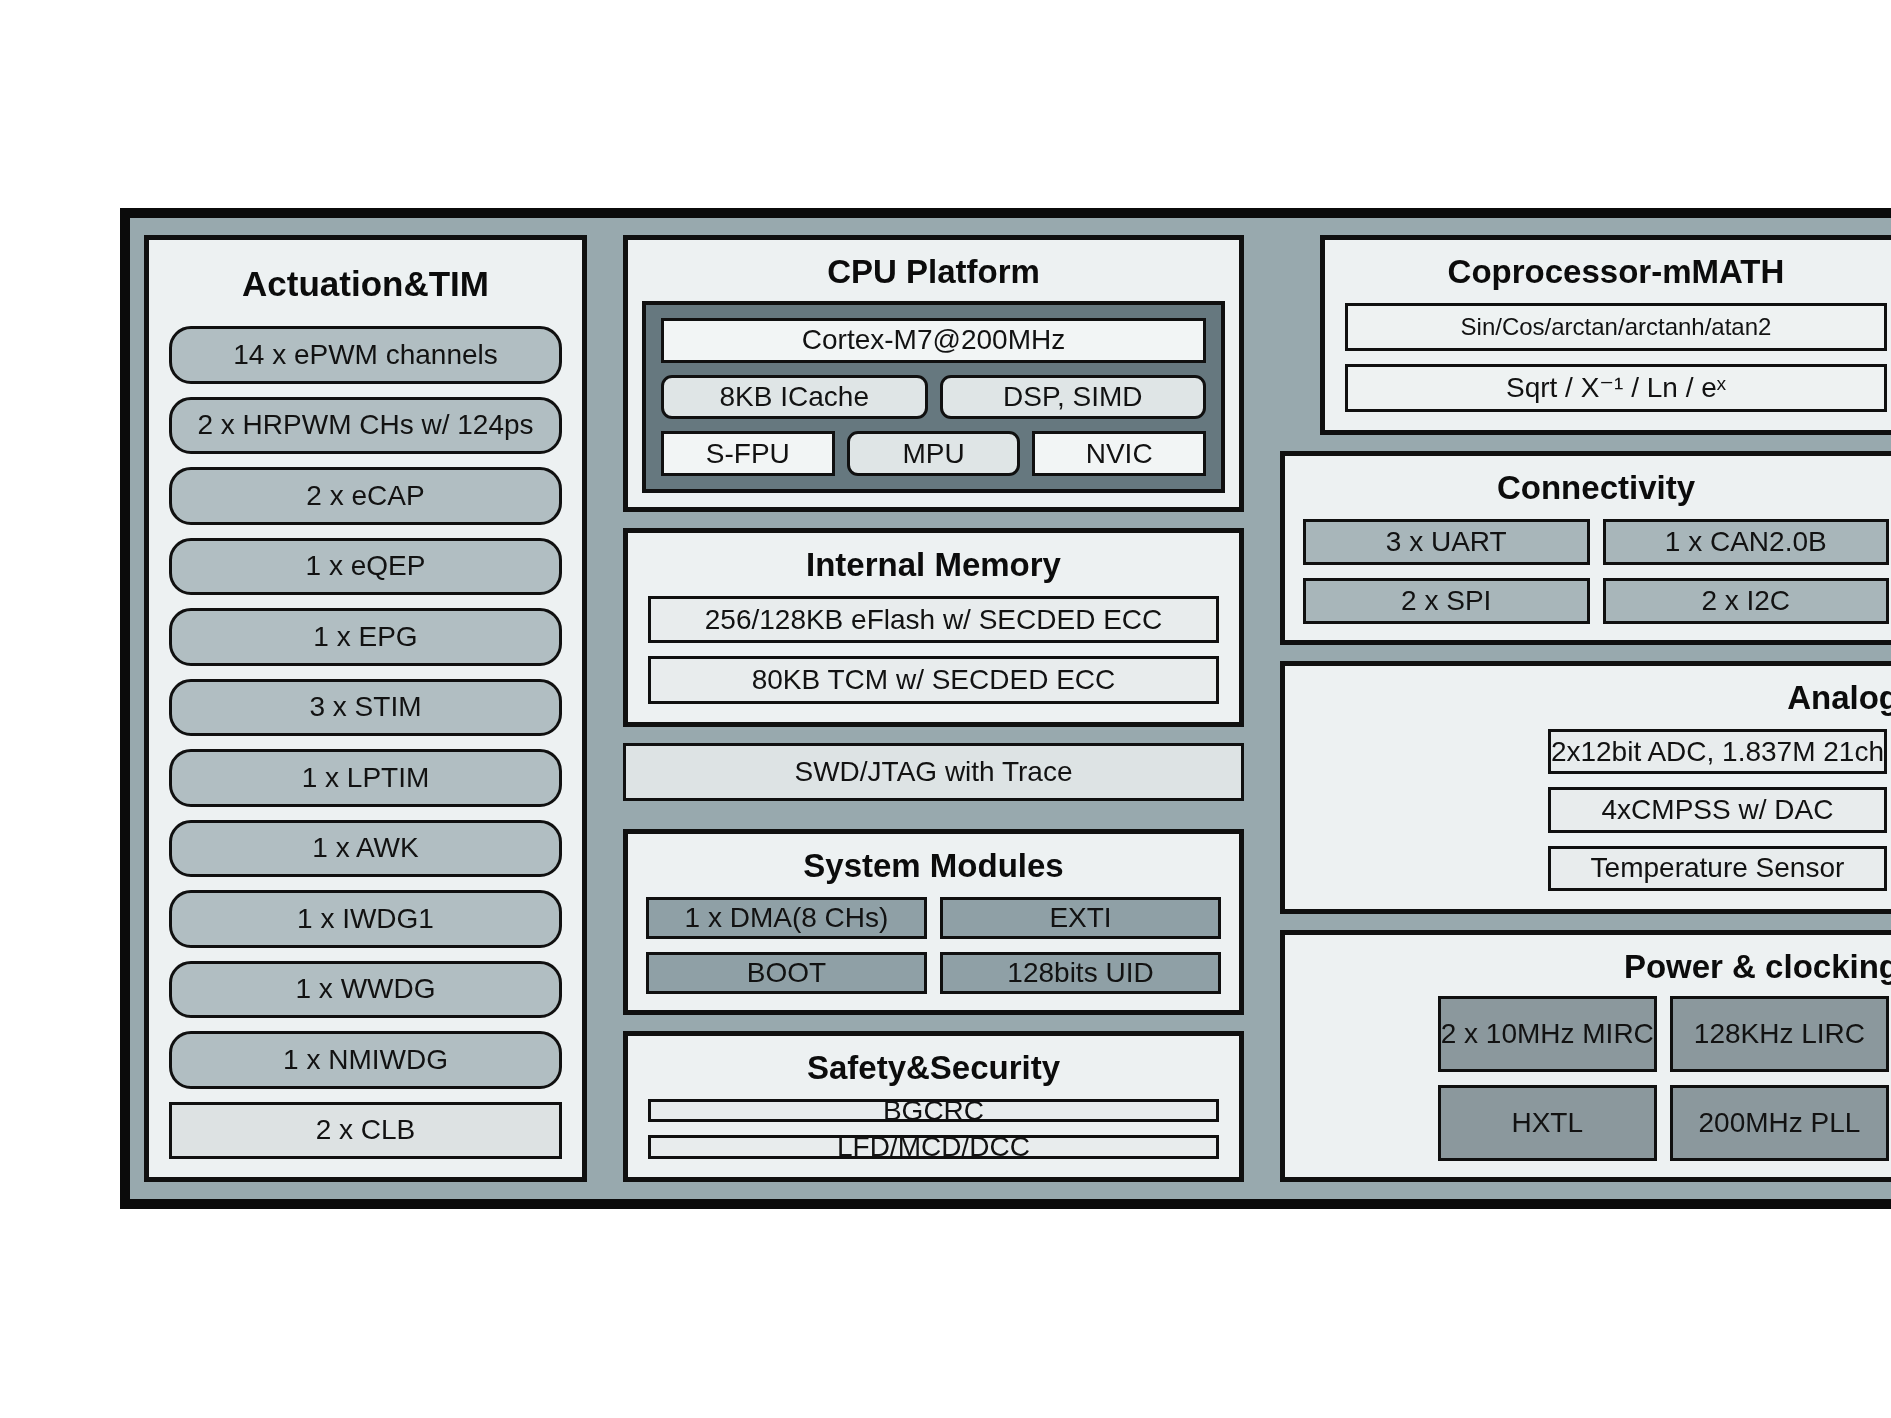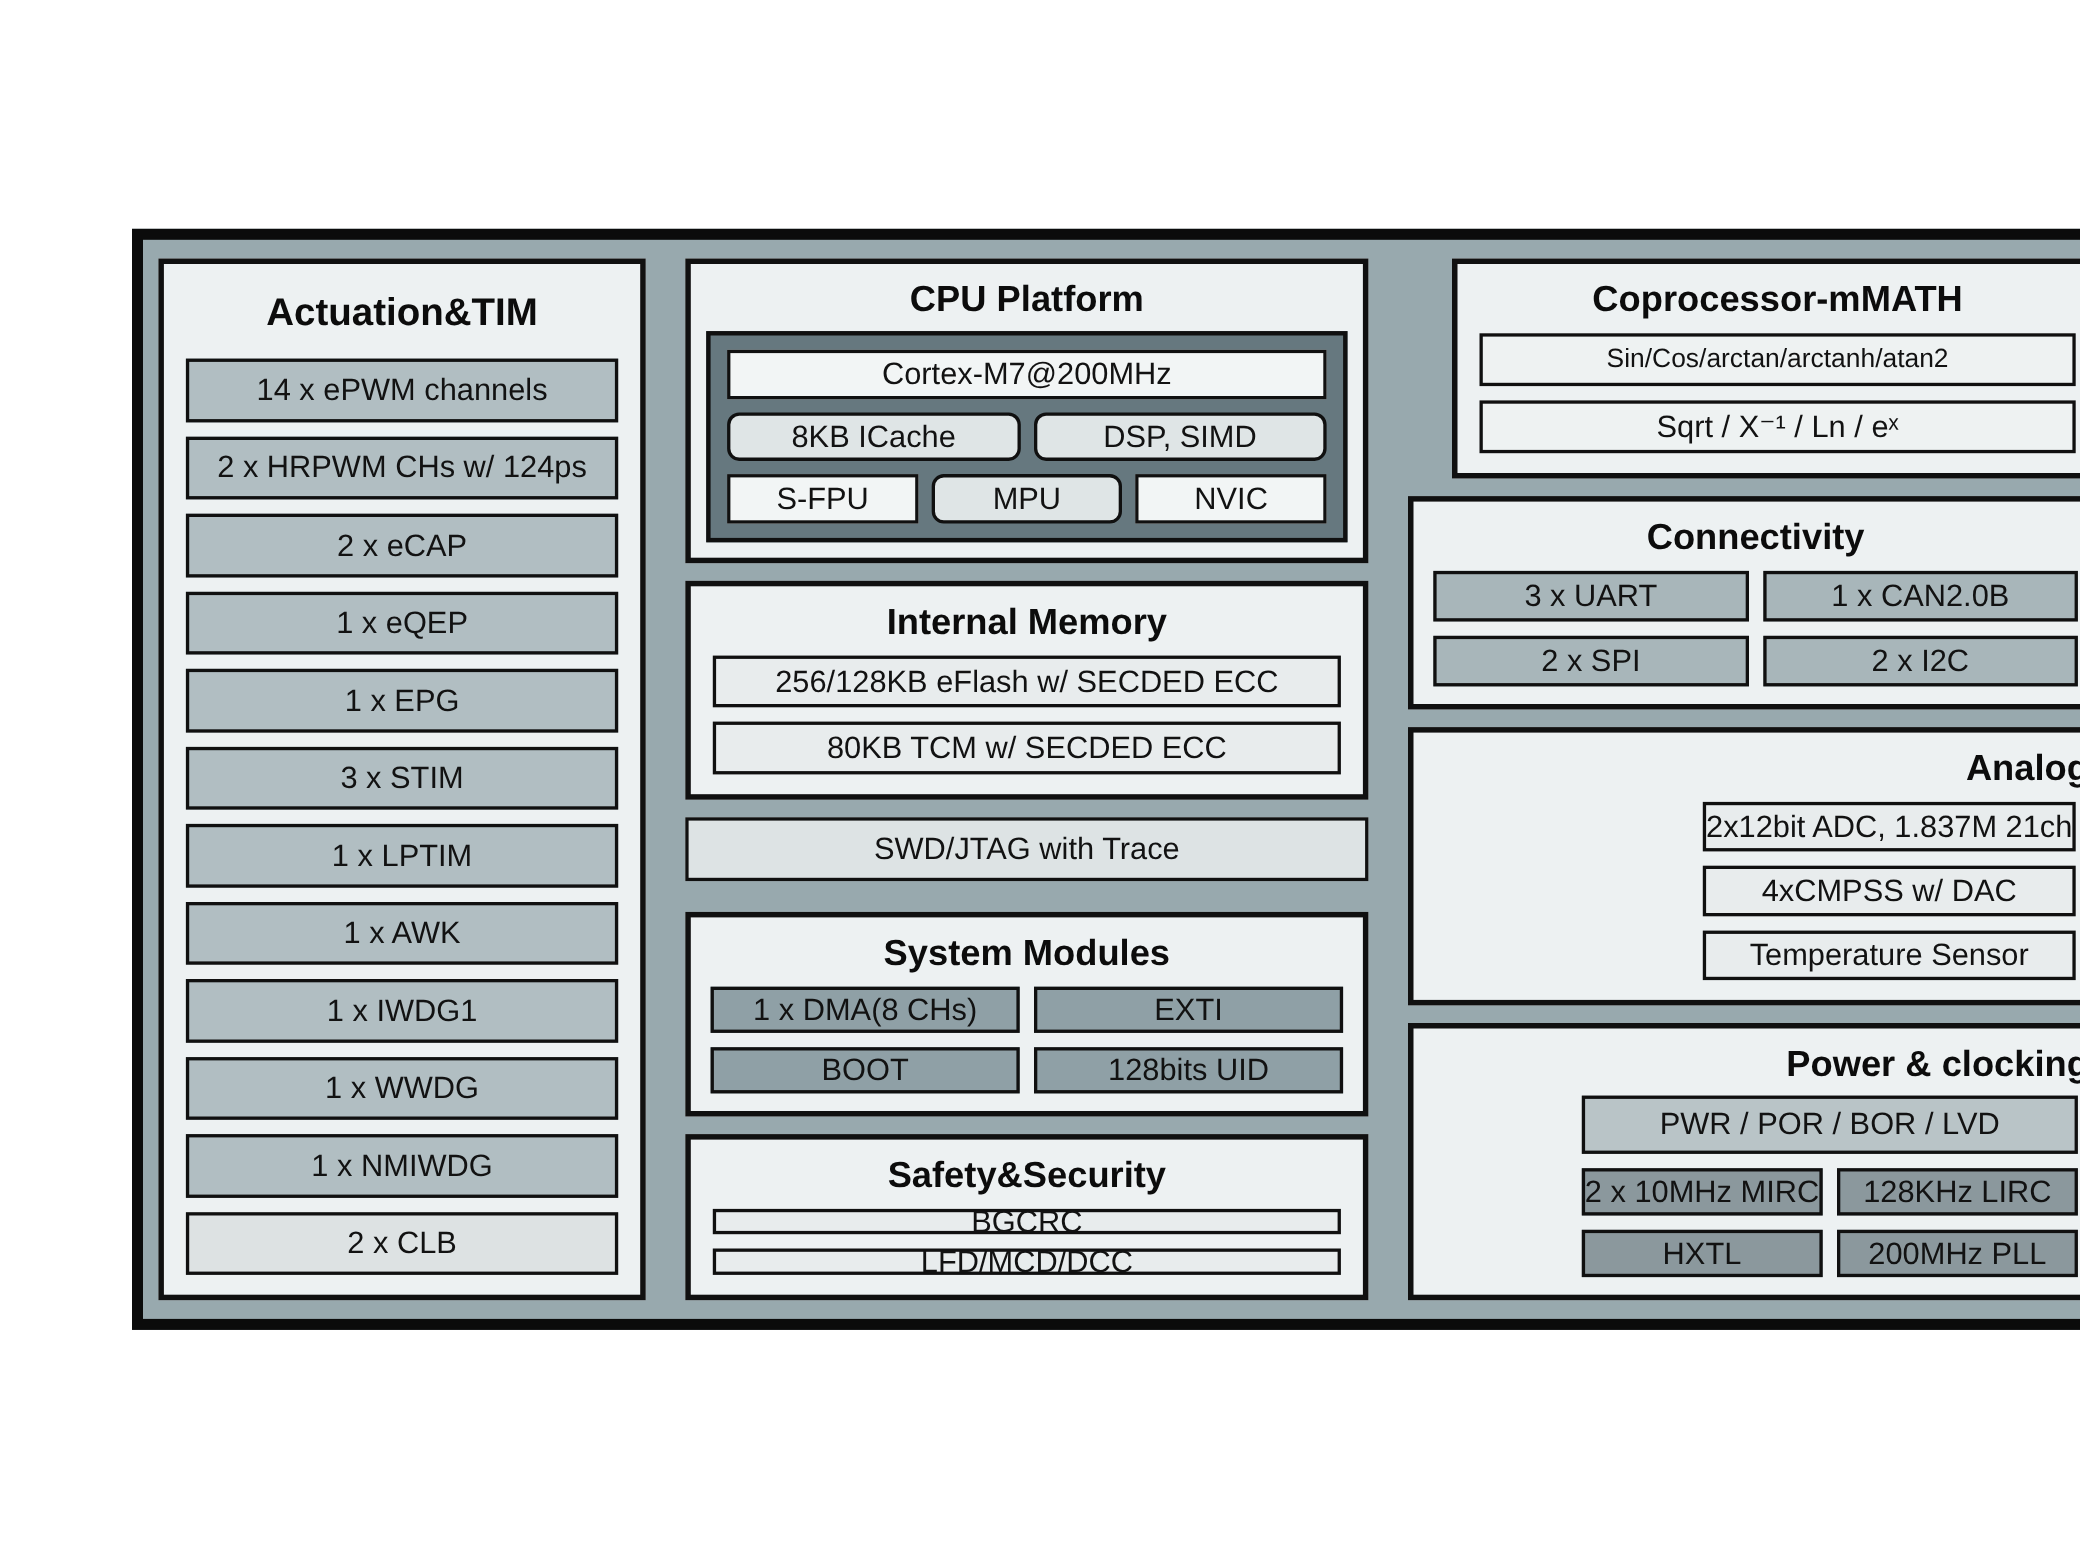--- a/index.html
+++ b/index.html
@@ -59,21 +59,21 @@
     flex:1;margin:4px 14px 14px;background:var(--cpu-inner);
     border:4px solid var(--box-border);display:flex;flex-direction:column;
     gap:12px;padding:13px 15px;min-height:0;
   }
   .cpu-row{flex:1;display:flex;gap:12px;min-height:0;}
   .cpu-row .item{flex:1;}
   
   .power-body{flex:1;display:flex;flex-direction:column;gap:13px;padding:4px 18px 16px;min-height:0;}
   .power-grid{flex:2.1;display:grid;grid-template-columns:1fr 1fr;gap:13px;min-height:0;}
   
-  .bg-medium{background:var(--item-medium);}
+  .bg-medium{background:var(--item-medium);border-radius:22px;}
   .bg-medium2{background:var(--item-medium2);}
   .bg-dark{background:var(--item-dark);}
   .bg-dark2{background:var(--item-dark2);}
   .bg-light{background:var(--item-light);}
   .bg-faint{background:var(--item-faint);}
   .bg-white{background:var(--item-white);}
   .bg-lightgray{background:var(--item-lightgray);border-radius:11px;}
   .bg-pwr{background:var(--item-pwr);}
   .bg-clb{background:var(--item-clb);}
 </style>
@@ -178,21 +178,20 @@
         <div class="items">
           <div class="item bg-light">2x12bit ADC, 1.837M 21ch</div>
           <div class="item bg-light">4xCMPSS w/ DAC</div>
           <div class="item bg-light">Temperature Sensor</div>
         </div>
       </section>
 
       <section class="panel sec-power">
         <h2 class="panel-title">Power &amp; clocking</h2>
         <div class="power-body">
-          <div class="item bg-pwr">PWR / POR / BOR / LVD</div>
           <div class="power-grid">
             <div class="item bg-dark2">2 x 10MHz MIRC</div>
             <div class="item bg-dark2">128KHz LIRC</div>
             <div class="item bg-dark2">HXTL</div>
             <div class="item bg-dark2">200MHz PLL</div>
           </div>
         </div>
       </section>
 
     </div>

